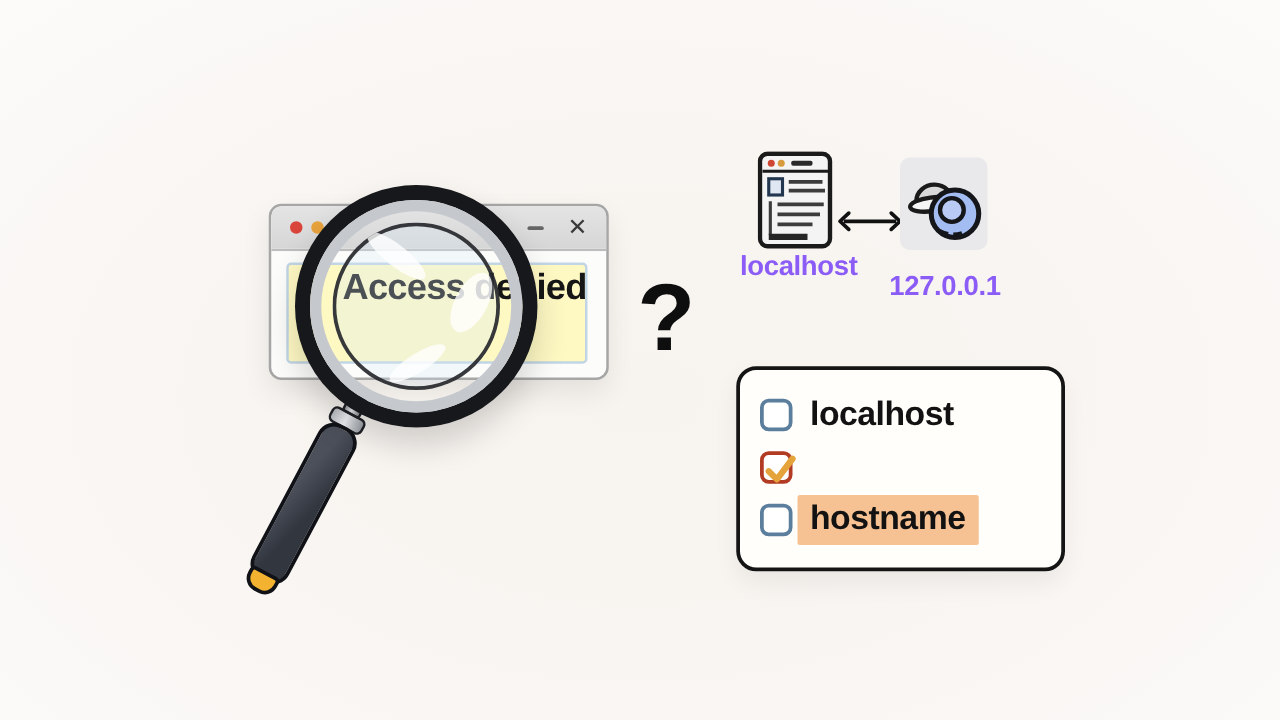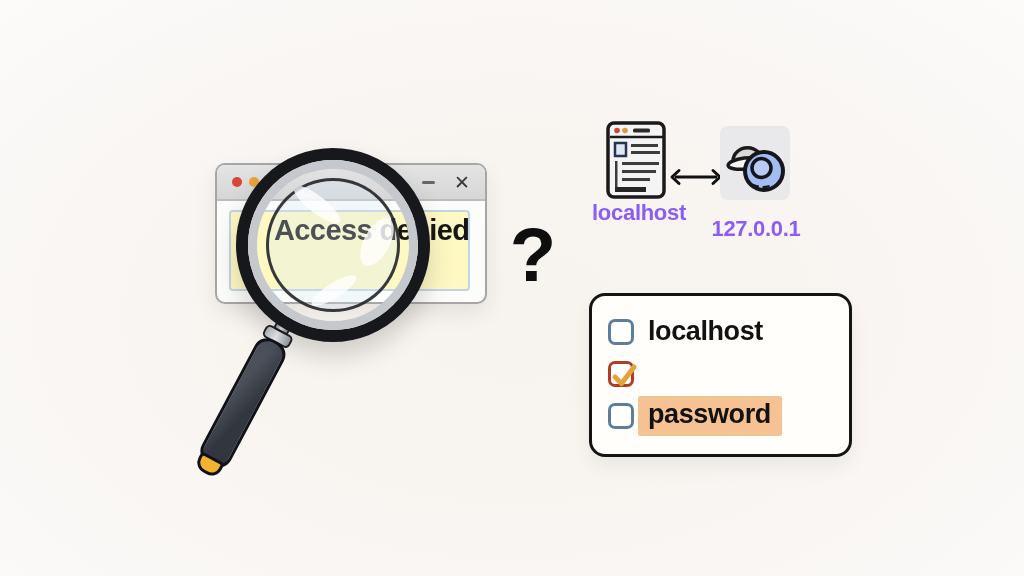--- a/index.html
+++ b/index.html
@@ -204,17 +204,17 @@
       <span class="checkbox">
         <svg width="32" height="32" viewBox="0 0 32 32">
           <path d="M7 17 L13.5 23.5 L26 7" fill="none" stroke="#e5a33b" stroke-width="5" stroke-linecap="round" stroke-linejoin="round"></path>
         </svg>
       </span>
     </div>
     <div class="check-row highlighted">
       <span class="checkbox">
         
       </span>
-      <span class="check-label">password</span>
+      <span class="check-label">hostname</span>
     </div>
   </div>
 
 </div>
 
 </body></html>

